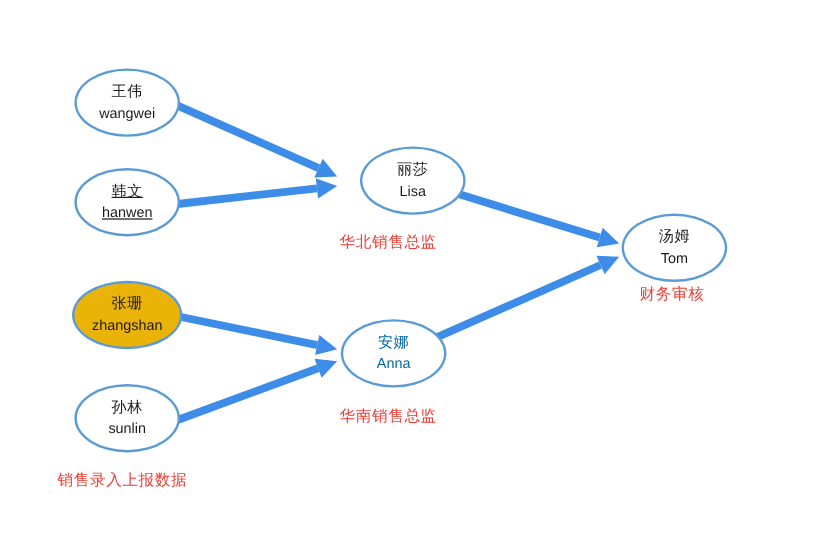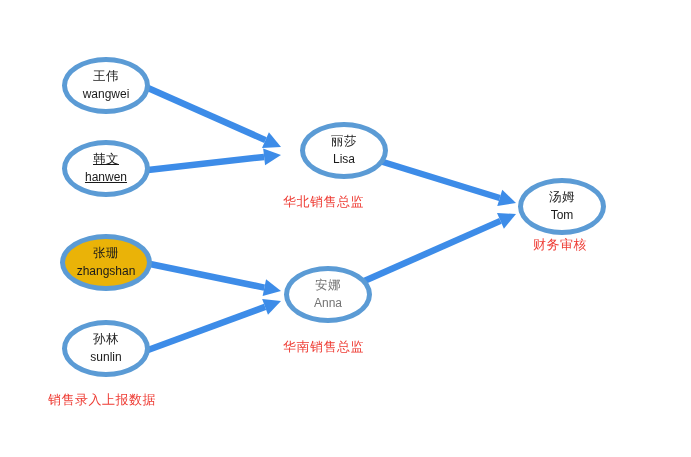--- a/index.html
+++ b/index.html
@@ -21,21 +21,21 @@
     position: absolute;
     left: 0;
     top: 0;
     width: 691px;
     height: 457px;
     pointer-events: none;
   }
   .node {
     position: absolute;
     box-sizing: border-box;
-    border: 5px solid #fca5a5;
+    border: 2px solid #fca5a5;
     border-radius: 50%;
     background: #ffffff;
     display: flex;
     flex-direction: column;
     align-items: center;
     justify-content: center;
     line-height: 1.25;
     color: #1a1a1a;
   }
   .node .cn {
@@ -100,21 +100,21 @@
         <div class="en">zhangshan</div>
       </div>
       <div class="node" style="left: 62px; top: 320px; width: 88px; height: 57px; border-color: rgb(91, 155, 213); background: rgb(255, 255, 255); color: rgb(26, 26, 26);">
         <div class="cn">孙林</div>
         <div class="en">sunlin</div>
       </div>
       <div class="node" style="left: 300px; top: 122px; width: 88px; height: 57px; border-color: rgb(91, 155, 213); background: rgb(255, 255, 255); color: rgb(26, 26, 26);">
         <div class="cn">丽莎</div>
         <div class="en">Lisa</div>
       </div>
-      <div class="node" style="left: 284px; top: 266px; width: 88px; height: 57px; border-color: rgb(91, 155, 213); background: rgb(255, 255, 255); color: #737373; text-align: right;">
+      <div class="node" style="left: 284px; top: 266px; width: 88px; height: 57px; border-color: rgb(91, 155, 213); background: rgb(255, 255, 255); color: #0369a1; text-align: right;">
         <div class="cn">安娜</div>
         <div class="en">Anna</div>
       </div>
       <div class="node" style="left: 518px; top: 178px; width: 88px; height: 57px; border-color: rgb(91, 155, 213); background: rgb(255, 255, 255); color: rgb(26, 26, 26);">
         <div class="cn">汤姆</div>
         <div class="en">Tom</div>
       </div>
     </div>
   <div id="annotation-layer">
       <div class="annotation" style="left: 283px; top: 193px; color: rgb(238, 59, 51);">华北销售总监</div>

